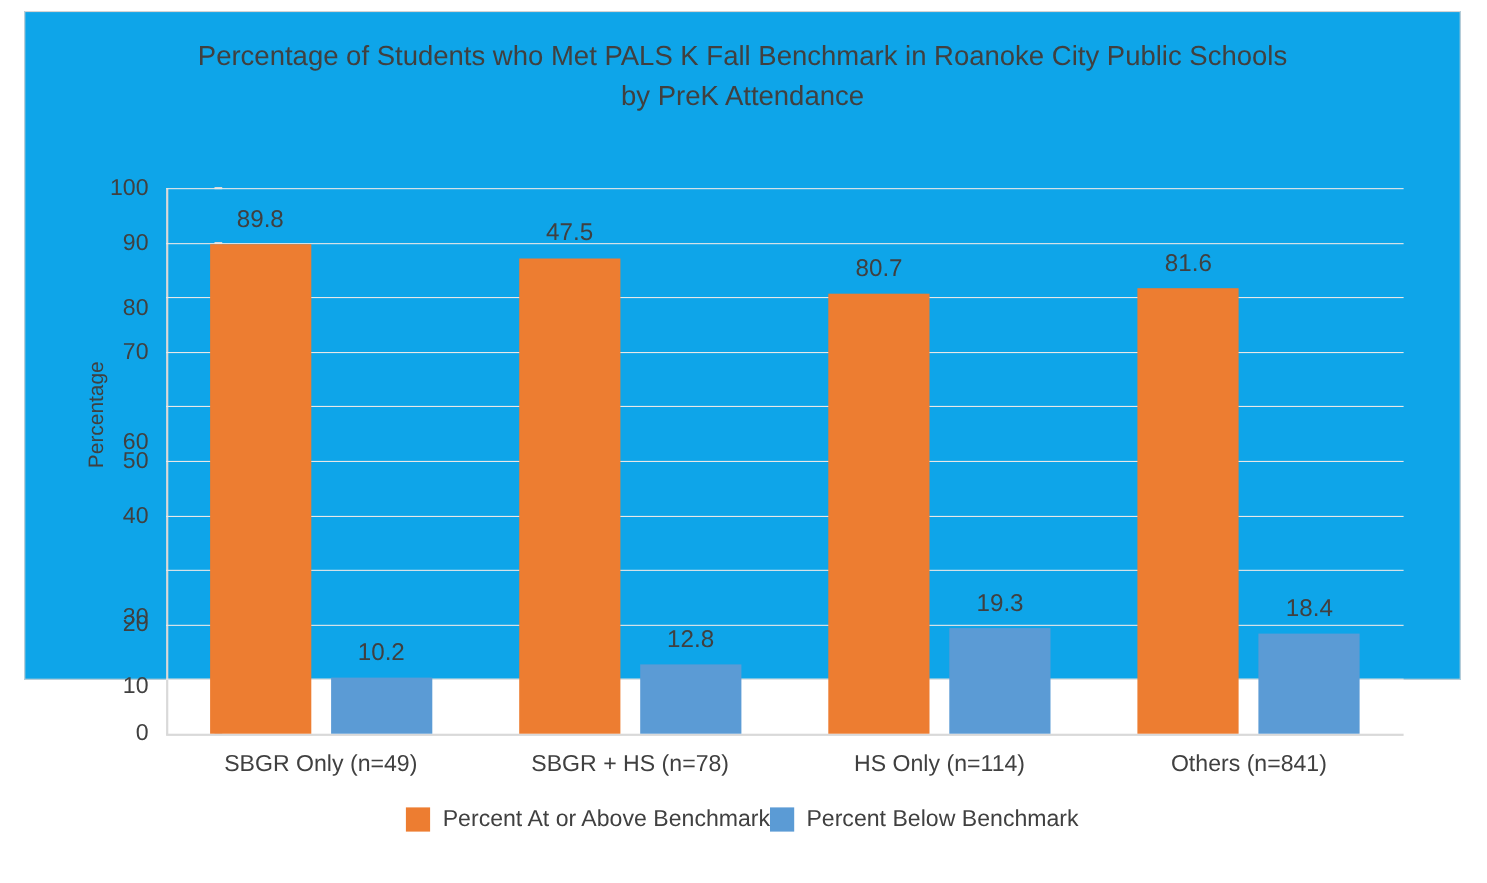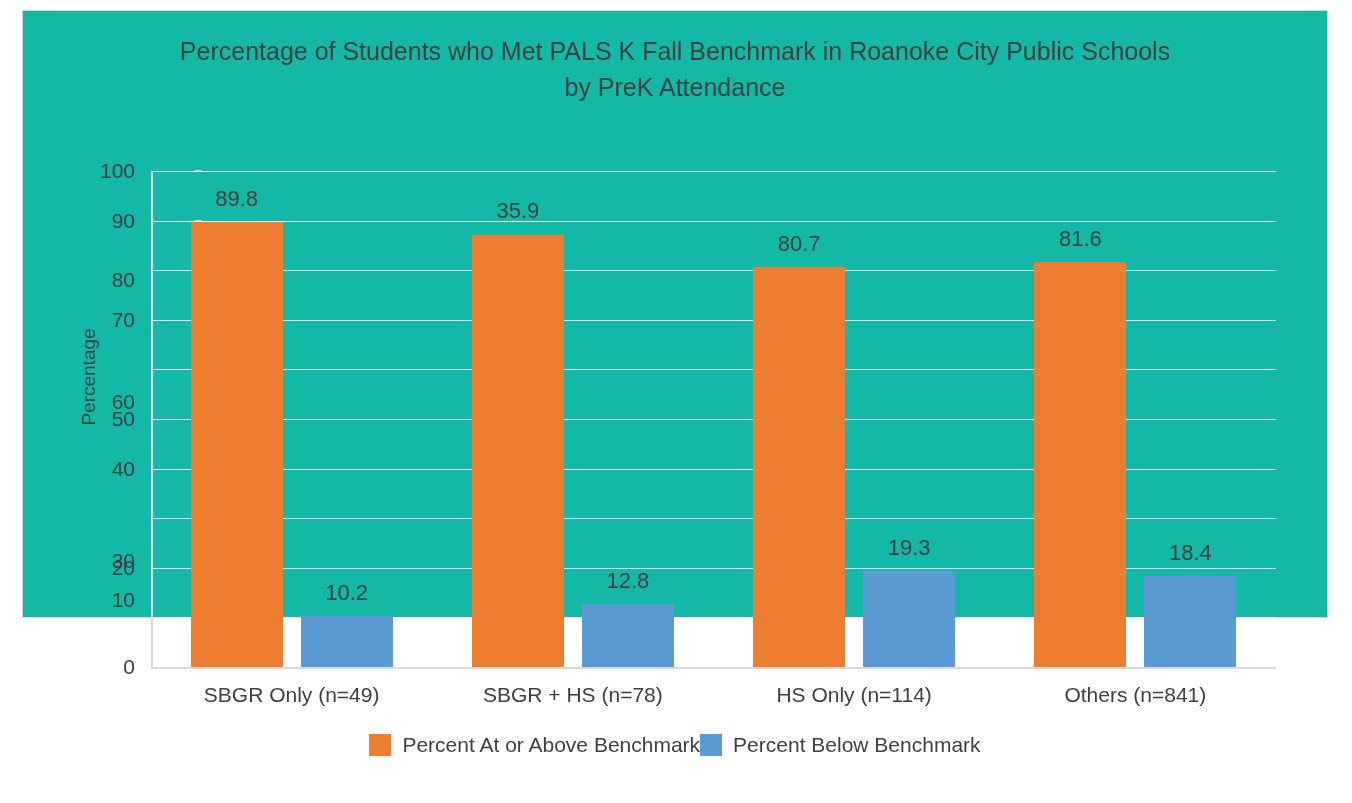--- a/index.html
+++ b/index.html
@@ -14,21 +14,21 @@
     color: #3a3a3a;
     overflow: hidden;
   }
   .chart-frame {
     position: absolute;
     left: 22px;
     top: 10px;
     width: 1306px;
     height: 608px;
     border: 1px solid #d4d4d4;
-    background: #14b8a6;
+    background: #0ea5e9;
     box-sizing: border-box;
   }
   .chart-title {
     position: absolute;
     left: 0;
     top: 22px;
     width: 100%;
     text-align: center;
     font-size: 25px;
     line-height: 36px;
@@ -146,21 +146,21 @@
 <div class="chart-frame">
 
   <div class="chart-title">Percentage of Students who Met PALS K Fall  Benchmark in Roanoke City Public Schools
 by PreK Attendance</div>
 
   <div class="y-axis-title">Percentage</div>
 
   <div class="ytick-wrap" id="yticks">
       <div class="ytick-label" style="top: 496px;">0</div>
       <div class="ytick-mark" style="top: 495px;"></div>
-      <div class="ytick-label" style="top: 429px;">10</div>
+      <div class="ytick-label" style="top: 453px;">10</div>
       <div class="ytick-mark" style="top: 445.4px;"></div>
       <div class="ytick-label" style="top: 396.8px;">20</div>
       <div class="ytick-mark" style="top: 395.8px;"></div>
       <div class="ytick-label" style="top: 347.2px; margin-top: 43px;">30</div>
       <div class="ytick-mark" style="top: 346.2px;"></div>
       <div class="ytick-label" style="top: 297.6px;">40</div>
       <div class="ytick-mark" style="top: 296.6px;"></div>
       <div class="ytick-label" style="top: 248px;">50</div>
       <div class="ytick-mark" style="top: 247px;"></div>
       <div class="ytick-label" style="top: 198.4px; margin-top: 33px;">60</div>
@@ -187,21 +187,21 @@
       <div class="gridline" style="top: 198.4px;"></div>
       <div class="gridline" style="top: 148.8px;"></div>
       <div class="gridline" style="top: 99.2px;"></div>
       <div class="gridline" style="top: 49.6px;"></div>
       <div class="gridline" style="top: 0px;"></div>
       <div class="bar" style="left: 39.625px; width: 92px; height: 445.408px; background: rgb(237, 125, 49);"></div>
       <div class="bar-label" style="left: 25.625px; top: 14.592px;">89.8</div>
       <div class="bar" style="left: 149.625px; width: 92px; height: 50.592px; background: rgb(91, 155, 213);"></div>
       <div class="bar-label" style="left: 135.625px; top: 409.408px;">10.2</div>
       <div class="bar" style="left: 320.875px; width: 92px; height: 432.512px; background: rgb(237, 125, 49);"></div>
-      <div class="bar-label" style="left: 306.875px; top: 27.488px;">35.9</div>
+      <div class="bar-label" style="left: 306.875px; top: 27.488px;">47.5</div>
       <div class="bar" style="left: 430.875px; width: 92px; height: 63.488px; background: rgb(91, 155, 213);"></div>
       <div class="bar-label" style="left: 416.875px; top: 396.512px;">12.8</div>
       <div class="bar" style="left: 602.125px; width: 92px; height: 400.272px; background: rgb(237, 125, 49);"></div>
       <div class="bar-label" style="left: 588.125px; top: 59.728px;">80.7</div>
       <div class="bar" style="left: 712.125px; width: 92px; height: 95.728px; background: rgb(91, 155, 213);"></div>
       <div class="bar-label" style="left: 698.125px; top: 364.272px;">19.3</div>
       <div class="bar" style="left: 883.375px; width: 92px; height: 404.736px; background: rgb(237, 125, 49);"></div>
       <div class="bar-label" style="left: 869.375px; top: 55.264px;">81.6</div>
       <div class="bar" style="left: 993.375px; width: 92px; height: 91.264px; background: rgb(91, 155, 213);"></div>
       <div class="bar-label" style="left: 979.375px; top: 368.736px;">18.4</div>

